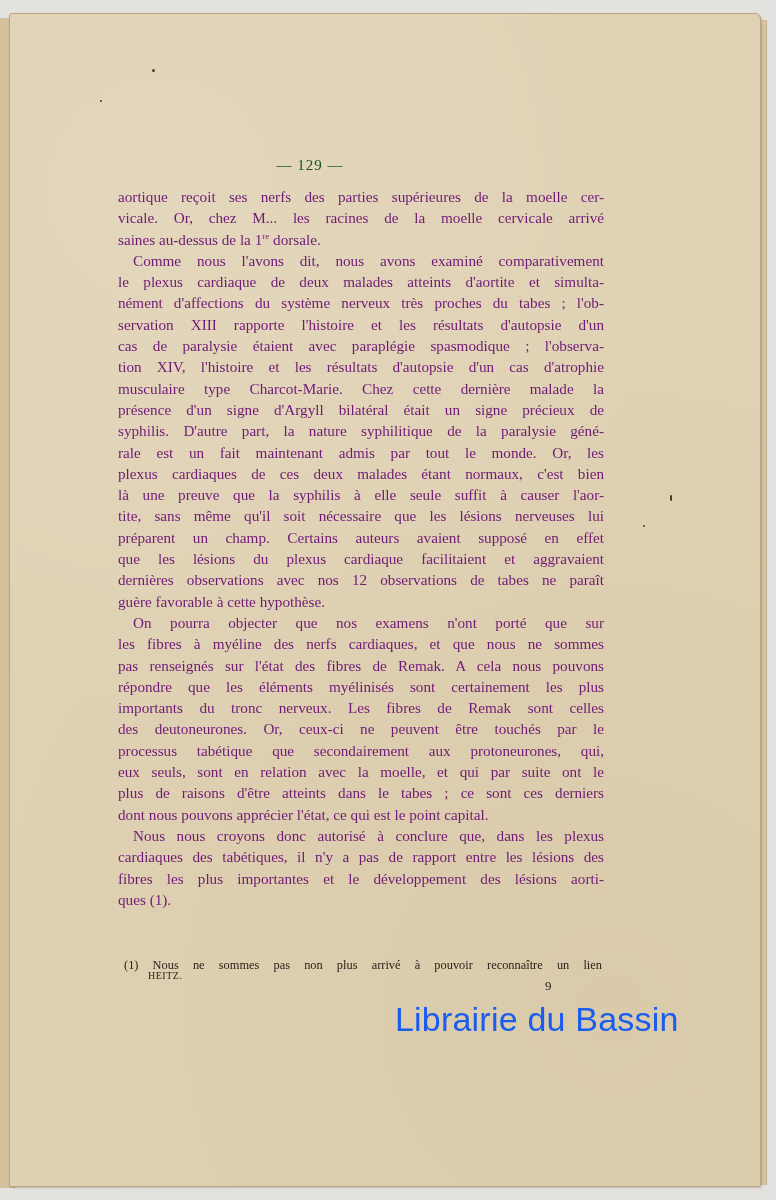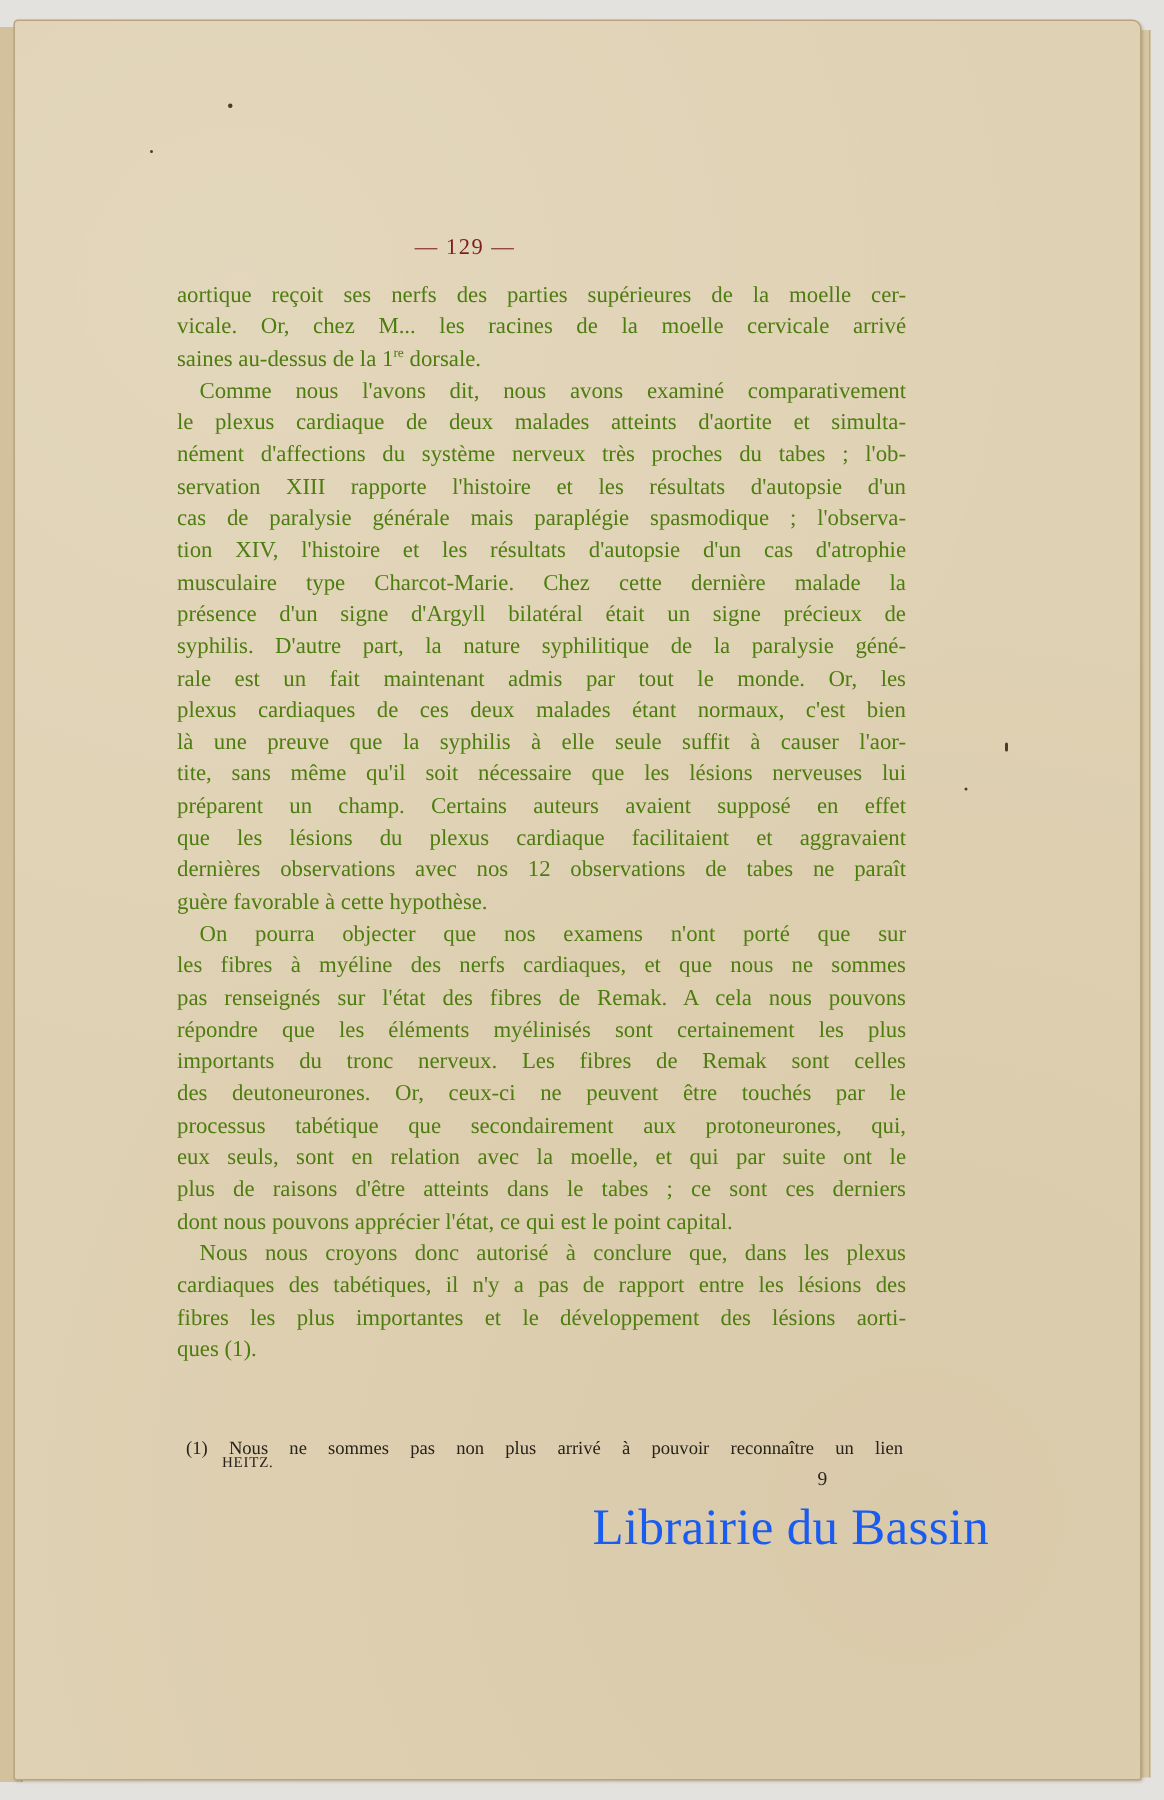--- a/index.html
+++ b/index.html
@@ -53,29 +53,29 @@
       border-radius: 50%;
       background: #4a3d2a;
     }
     .page-number {
       position: absolute;
       left: 0;
       width: 620px;
       top: 157px;
       text-align: center;
       font-size: 15px;
-      color: #7f1d1d;
+      color: #14532d;
       letter-spacing: 1px;
     }
     .text-block {
       position: absolute;
       left: 118px;
       top: 186px;
       width: 486px;
-      color: #4d7c0f;
+      color: #701a75;
       font-size: 15.2px;
       line-height: 21.3px;
     }
     .line {
       display: block;
       white-space: nowrap;
       text-align: justify;
       text-align-last: justify;
       height: 21.3px;
       overflow: visible;
@@ -115,21 +115,21 @@
       position: absolute;
       left: 545px;
       top: 978px;
       font-size: 13px;
       color: #2a231b;
     }
     .watermark {
       position: absolute;
       left: 395px;
       top: 1000px;
-      font-family: Liberation Serif, serif;
+      font-family: Liberation Sans, sans-serif;
       font-size: 34px;
       color: #1a5cf0;
       letter-spacing: 0.2px;
     }
   </style>
 </head>
 <body>
 
 <div class="under-page"></div>
 <div class="under-page-right"></div>
@@ -147,21 +147,21 @@
     <div>
       <span class="line">aortique reçoit ses nerfs des parties supérieures de la moelle cer-</span>
       <span class="line">vicale. Or, chez M... les racines de la moelle cervicale arrivé</span>
       <span class="line last">saines au-dessus de la 1<sup>re</sup> dorsale.</span>
     </div>
     <div>
       <span class="line indent">Comme nous l'avons dit, nous avons examiné comparativement</span>
       <span class="line">le plexus cardiaque de deux malades atteints d'aortite et simulta-</span>
       <span class="line">nément d'affections du système nerveux très proches du tabes ; l'ob-</span>
       <span class="line">servation XIII rapporte l'histoire et les résultats d'autopsie d'un</span>
-      <span class="line">cas de paralysie générale mais paraplégie spasmodique ; l'observa-</span>
+      <span class="line">cas de paralysie étaient avec paraplégie spasmodique ; l'observa-</span>
       <span class="line">tion XIV, l'histoire et les résultats d'autopsie d'un cas d'atrophie</span>
       <span class="line">musculaire type Charcot-Marie. Chez cette dernière malade la</span>
       <span class="line">présence d'un signe d'Argyll bilatéral était un signe précieux de</span>
       <span class="line">syphilis. D'autre part, la nature syphilitique de la paralysie géné-</span>
       <span class="line">rale est un fait maintenant admis par tout le monde. Or, les</span>
       <span class="line">plexus cardiaques de ces deux malades étant normaux, c'est bien</span>
       <span class="line">là une preuve que la syphilis à elle seule suffit à causer l'aor-</span>
       <span class="line">tite, sans même qu'il soit nécessaire que les lésions nerveuses lui</span>
       <span class="line">préparent un champ. Certains auteurs avaient supposé en effet</span>
       <span class="line">que les lésions du plexus cardiaque facilitaient et aggravaient</span>

